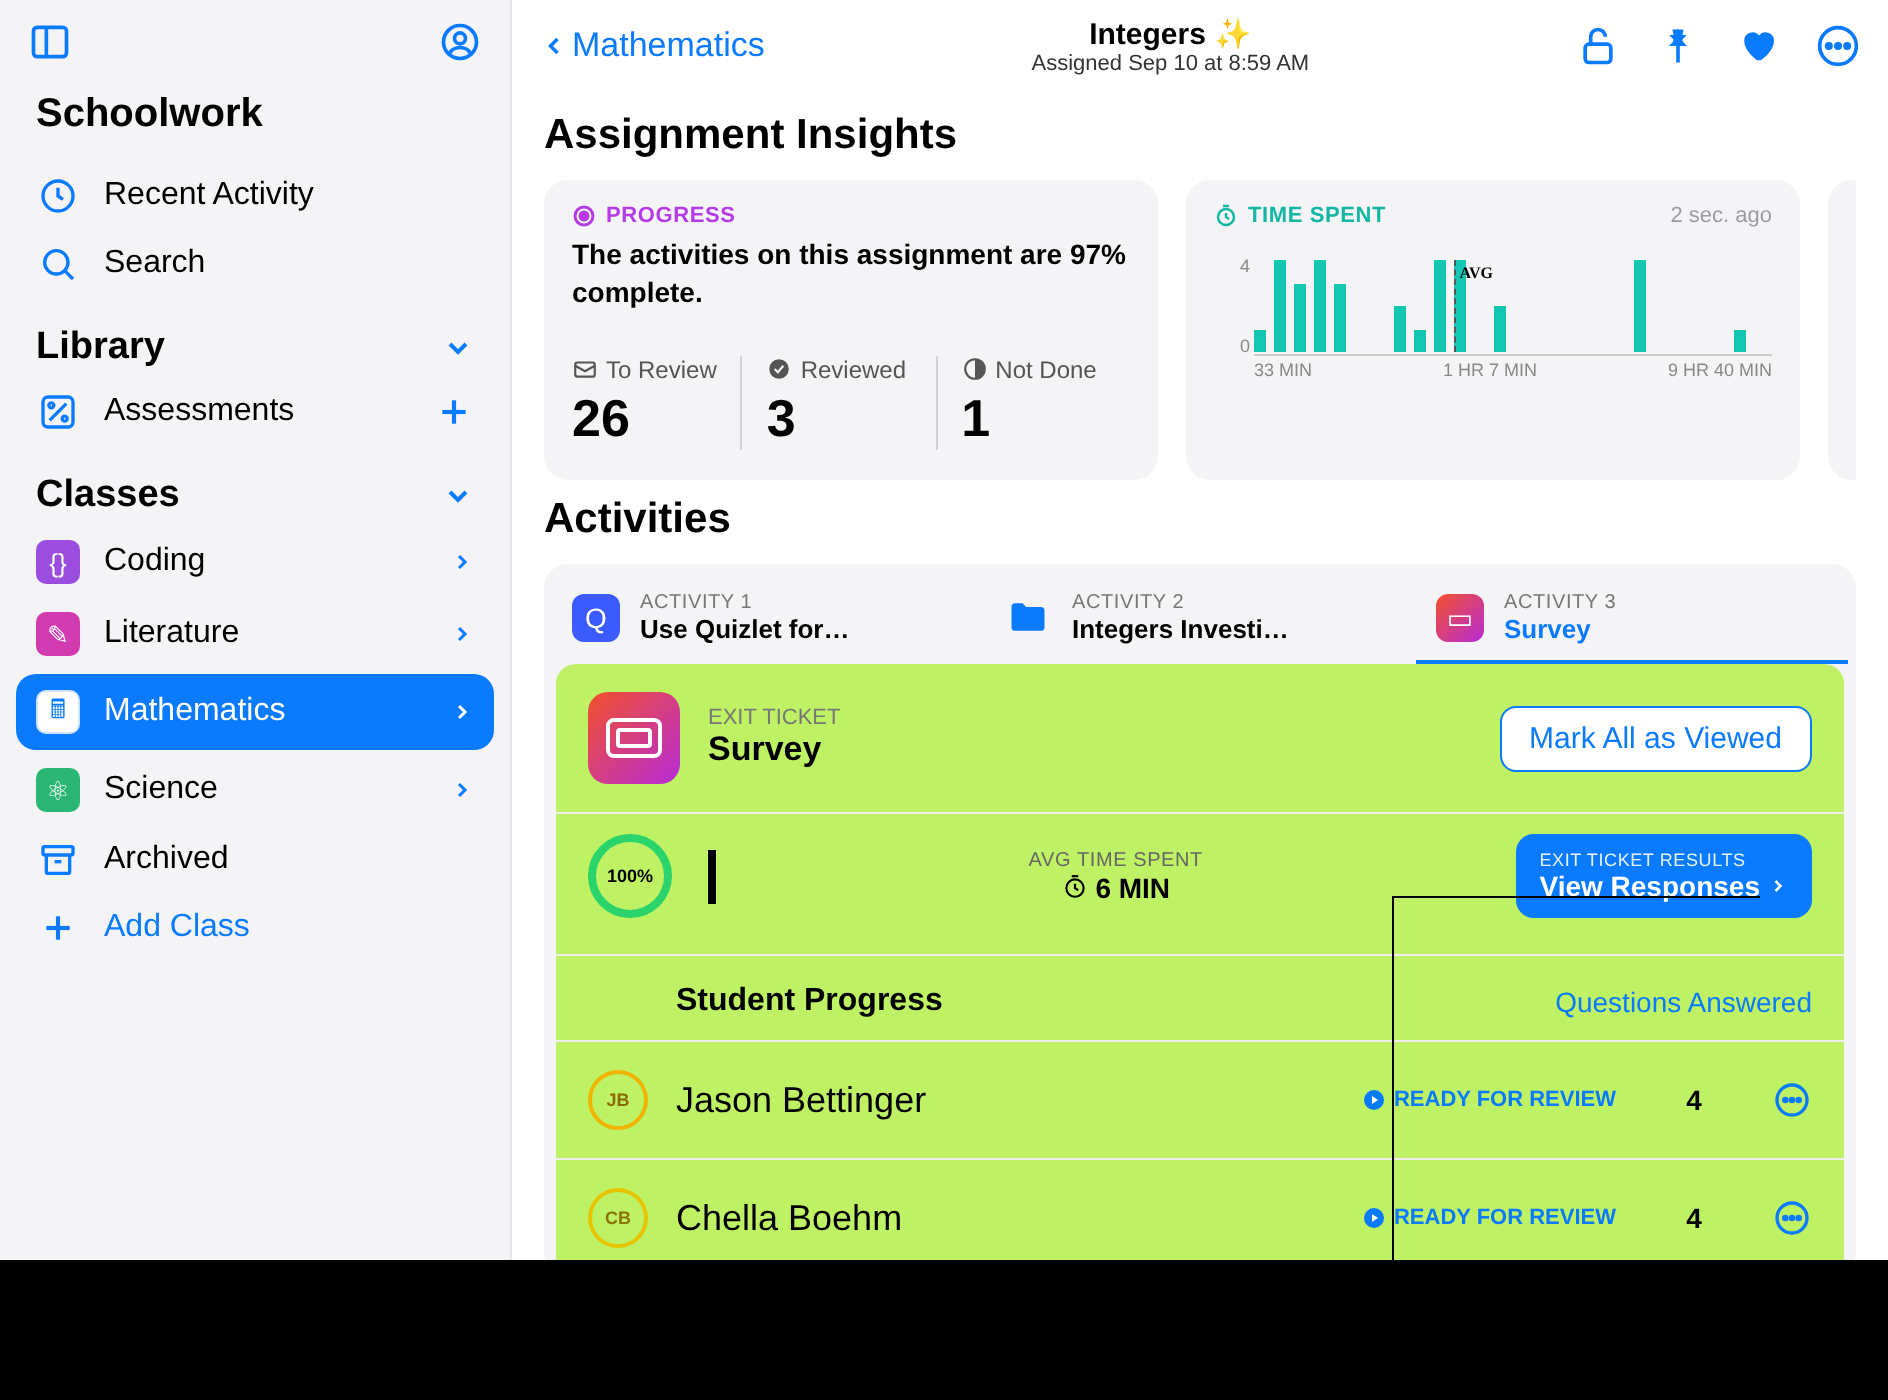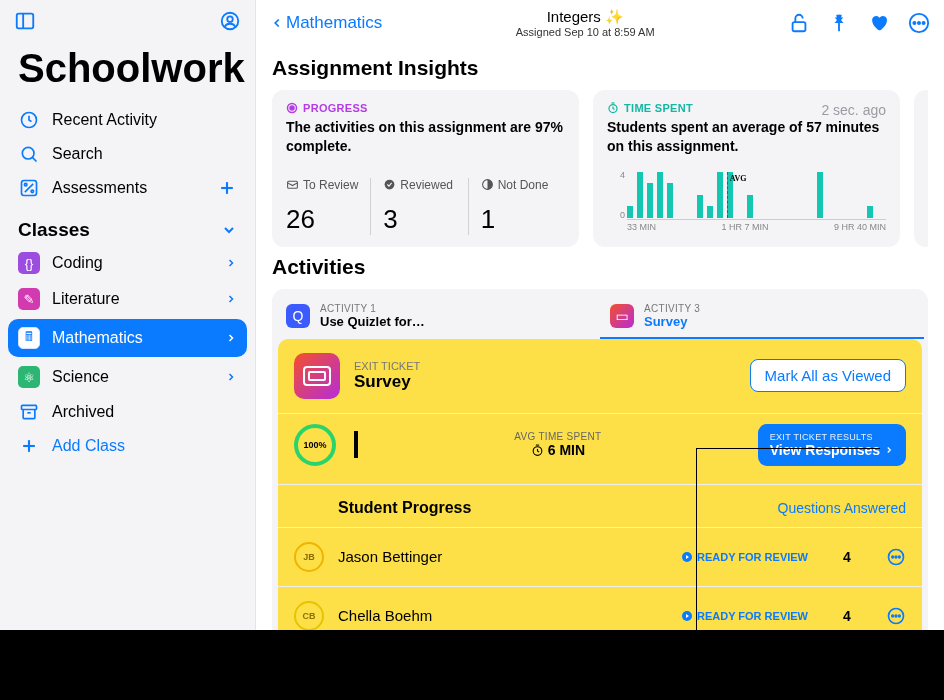--- a/index.html
+++ b/index.html
@@ -2,93 +2,93 @@
 <html><head>
 <meta charset="utf-8">
 <style>
   * { box-sizing: border-box; margin: 0; padding: 0; }
   body { font-family: -apple-system, BlinkMacSystemFont, "Helvetica Neue", sans-serif; background: #f4f4f7; width: 944px; height: 700px; overflow: hidden; position: relative; }
   .app { display: flex; height: 100%; }
   
   .sidebar { width: 256px; background: #f4f4f7; border-right: 1px solid rgba(0,0,0,0.06); display: flex; flex-direction: column; }
   .sidebar-top { display: flex; justify-content: space-between; padding: 10px 14px 4px; }
   .sidebar-top svg { width: 22px; height: 22px; }
-  .app-title { font-size: 40px; font-weight: 700; padding: 10px 18px 12px; }
+  .app-title { font-size: 20px; font-weight: 700; padding: 10px 18px 12px; }
   .side-item { display: flex; align-items: center; padding: 7px 18px; font-size: 16px; color: #000; cursor: pointer; gap: 12px; }
   .side-item .icon { width: 22px; display:flex; align-items:center; justify-content:center; color: #0a7aff; }
   .side-item .trailing { margin-left: auto; color: #0a7aff; font-weight: 300; }
   .side-header { display: flex; align-items: center; padding: 14px 18px 4px; font-size: 19px; font-weight: 700; }
   .side-header .trailing { margin-left: auto; color: #0a7aff; }
   .side-item.active { background: #0a7aff; color: #fff; border-radius: 10px; margin: 2px 8px; padding: 8px 10px; }
   .side-item.active .icon, .side-item.active .trailing { color: #fff; }
   .add-class { color: #0a7aff; }
   .class-icon { width: 22px; height: 22px; border-radius: 5px; display:flex; align-items:center; justify-content:center; font-size:13px; color:#fff; }
   
   .main { flex: 1; background: #fff; display: flex; flex-direction: column; overflow: hidden; }
   .topbar { display: flex; align-items: center; padding: 8px 14px 6px; }
   .back { color: #0a7aff; font-size: 17px; display:flex; align-items:center; gap:2px; cursor:pointer; }
   .title-center { flex:1; text-align:center; }
-  .title-center .t1 { font-size: 15px; font-weight: 400; }
+  .title-center .t1 { font-size: 15px; font-weight: 700; }
   .title-center .t2 { font-size: 11px; color: #333; }
   .top-actions { display:flex; gap:18px; align-items:center; color:#0a7aff; }
   .top-actions .ico { width:22px; height:22px; display:flex; align-items:center; justify-content:center; cursor:pointer; }
   .content { padding: 4px 16px 0; overflow:auto; flex:1; }
   h2.section { font-size: 21px; font-weight: 700; margin: 8px 0 10px; }
   
   .cards { display:flex; gap:14px; }
   .card { flex:1; background:#f4f4f7; border-radius:12px; padding:12px 14px; min-height: 150px; position:relative; }
   .card-label { font-size: 11px; font-weight: 700; letter-spacing: 0.3px; display:flex; align-items:center; gap:5px; }
   .card-label.purple { color: #b43be6; }
   .card-label.teal { color: #14b6a4; }
   .card-desc { font-size: 14px; font-weight: 600; margin-top: 4px; line-height:1.35; }
-  .card-ago { position:absolute; top:12px; right:14px; font-size:14px; color:#9b9ba2; }
+  .card-ago { position:absolute; top:12px; right:14px; font-size:11px; color:#9b9ba2; }
   .stats { display:flex; margin-top: 22px; }
   .stat { flex:1; border-left: 1px solid #d0d0d5; padding-left: 12px; }
   .stat:first-child { border-left:none; padding-left:0; }
   .stat-label { font-size: 12px; color:#555; display:flex; align-items:center; gap:4px; }
-  .stat-value { font-size: 26px; font-weight: 400; margin-top:12px; }
+  .stat-value { font-size: 26px; font-weight: 700; margin-top:2px; }
   .chart-area { margin-top: 16px; position: relative; height: 60px; }
   .chart-bars { position:absolute; left:20px; right:0; bottom:14px; top:0; display:flex; align-items:flex-end; gap:4px; }
   .chart-bars .bar { width:6px; background:#14c7b3; }
   .chart-axis { position:absolute; left:0; bottom:0; right:0; display:flex; justify-content:space-between; font-size:9px; color:#888; border-top:1px solid #ccc; padding-top:2px; margin-left:20px;}
   .chart-y { position:absolute; left:0; bottom:12px; top:-2px; width:18px; display:flex; flex-direction:column; justify-content:space-between; font-size:9px; color:#888; align-items:flex-end; }
   .avg-line { position:absolute; bottom:14px; top:0; border-left:1px dashed #555; }
   .avg-label { position:absolute; font-size:8px; font-weight:700; top:2px;font-family:Liberation Serif, serif; }
   .sliver { width: 14px; background:#f4f4f7; border-radius:12px 0 0 12px; }
   
   .activities { background:#f4f4f7; border-radius:12px; margin-top:10px; }
   .tabs { display:flex; padding: 6px 4px 0; }
   .tab { flex:1; display:flex; align-items:center; gap:10px; padding: 8px 10px; cursor:pointer; border-bottom: 2px solid transparent; }
   .tab.active { border-bottom-color:#0a7aff; }
   .tab-icon { width:24px; height:24px; border-radius:6px; display:flex; align-items:center; justify-content:center; color:#fff; font-size:14px; }
   .tab-txt .t1 { font-size:10px; color:#777; letter-spacing:0.3px; }
   .tab-txt .t2 { font-size:13px; font-weight:600; }
   .tab.active .t2 { color:#0a7aff; }
-  .activity-body { background:#fde047; margin: 0 6px 6px; border-radius:10px; }
+  .activity-body { background:#bef264; margin: 0 6px 6px; border-radius:10px; }
   .act-head { display:flex; align-items:center; padding: 14px 16px; gap:14px; }
   .act-icon { width:46px; height:46px; border-radius:10px; background:linear-gradient(135deg,#f2512a,#b82bd9); display:flex; align-items:center; justify-content:center; }
   .act-icon-inner { width:28px; height:20px; border:2px solid #fff; border-radius:4px; position:relative; }
   .act-icon-inner::after { content:''; position:absolute; inset:3px; border:2px solid #fff; border-radius:2px; }
   .act-title .t1 { font-size:11px; color:#777; }
   .act-title .t2 { font-size:17px; font-weight:600; }
   .btn-outline { margin-left:auto; border:1.5px solid #0a7aff; color:#0a7aff; background:#fff; padding:7px 14px; border-radius:8px; font-size:15px; font-weight:500; cursor:pointer; }
   .act-metrics { display:flex; align-items:center; padding: 10px 16px 18px; border-top:1px solid #eee; }
   .donut { width:42px; height:42px; border-radius:50%; border:4px solid #2bd36b; display:flex; align-items:center; justify-content:center; font-size:9px; font-weight:700; margin-right:18px; }
   .metric-center { flex:1; text-align:center; border-left:4px solid #000000; padding-left: 18px; margin-right:18px; }
   .metric-center .t1 { font-size:10px; color:#666; letter-spacing:0.3px; }
   .metric-center .t2 { font-size:14px; font-weight:700; display:flex; align-items:center; justify-content:center; gap:4px; }
   .btn-primary { background:#0a7aff; color:#fff; border:none; border-radius:9px; padding:8px 12px; cursor:pointer; text-align:left; }
   .btn-primary .t1 { font-size:9px; letter-spacing:0.3px; opacity:0.9; }
   .btn-primary .t2 { font-size:14px; font-weight:600; display:flex; align-items:center; gap:4px; }
   .sp-head { display:flex; padding: 14px 16px 10px; align-items:center; border-top:1px solid #eee; }
   .sp-head .t { font-size:16px; font-weight:700;margin-left:44px; }
   .sp-head .link { margin-left:auto; color:#0a7aff; font-size:14px; cursor:pointer; }
   .student-row { display:flex; align-items:center; padding: 14px 16px; gap:14px; border-top:1px solid #eee; }
   .avatar { width:30px; height:30px; border-radius:50%; border:2px solid; display:flex; align-items:center; justify-content:center; font-size:9px; font-weight:700; }
-  .student-name { font-size:15px; }
+  .student-name { font-size:18px; }
   .status-pill { margin-left:auto; color:#0a7aff; font-size:11px; font-weight:700; display:flex; align-items:center; gap:4px; }
   .answer-count { width:30px; text-align:center; font-size:14px; font-weight:600; margin: 0 10px; }
   .row-more { color:#0a7aff; cursor:pointer; }
   
   .anno-line { position:absolute; width:1px; background:#000; }
   .anno-line.h { height:1px; width:auto; }
   .bottom-black { position:absolute; left:0; right:0; bottom:0; height:70px; background:#000; }
   
   svg { display:block; }
 </style>
@@ -127,20 +127,28 @@
     <div class="side-item">
       <span class="icon">
           <svg width="20" height="20" viewBox="0 0 24 24" fill="none" stroke="#0a7aff" stroke-width="2">
             <circle cx="11" cy="11" r="7"></circle>
             <line x1="21" y1="21" x2="16" y2="16"></line>
           </svg>
         </span>
       <span>Search</span>
     </div>
 
+    <div class="side-header">
+      <span>Library</span>
+      <span class="trailing">
+          <svg width="16" height="16" viewBox="0 0 24 24" fill="none" stroke="#0a7aff" stroke-width="3">
+            <path d="M6 9l6 6 6-6"></path>
+          </svg>
+        </span>
+    </div>
     <div class="side-item">
       <span class="icon">
           <svg width="20" height="20" viewBox="0 0 24 24" fill="none" stroke="#0a7aff" stroke-width="2">
             <rect x="3" y="3" width="18" height="18" rx="3"></rect>
             <line x1="7" y1="17" x2="17" y2="7"></line>
             <circle cx="8" cy="8" r="1.5"></circle>
             <circle cx="16" cy="16" r="1.5"></circle>
           </svg>
         </span>
       <span>Assessments</span>
@@ -319,21 +327,20 @@
         <div class="card">
           <div class="card-ago">2 sec. ago</div>
           <div class="card-label teal">
             <svg width="12" height="12" viewBox="0 0 24 24" fill="none" stroke="#14b6a4" stroke-width="2.5">
                 <circle cx="12" cy="13" r="8"></circle>
                 <path d="M12 9v4l3 2"></path>
                 <line x1="9" y1="2" x2="15" y2="2"></line>
               </svg>
             <span>TIME SPENT</span>
           </div>
-          <div class="card-desc">Students spent an average of 57 minutes on this assignment.</div>
           <div class="chart-area">
             <div class="chart-y">
                 <span>4</span>
                 <span>0</span>
               </div>
             <div class="chart-bars" id="chart-bars">
                 <div class="bar" style="height: 25%;"></div>
                 <div class="bar" style="height: 100%;"></div>
                 <div class="bar" style="height: 75%;"></div>
                 <div class="bar" style="height: 100%;"></div>
@@ -373,20 +380,31 @@
 
       <h2 class="section">Activities</h2>
 
       <div class="activities">
         <div class="tabs">
           <div class="tab">
             <span class="tab-icon" style="background:#3b5bff">Q</span>
             <div class="tab-txt">
                 <div class="t1">ACTIVITY 1</div>
                 <div class="t2">Use Quizlet for…</div>
+              </div>
+          </div>
+          <div class="tab">
+            <span class="tab-icon" style="background:transparent;color:#0a7aff">
+                <svg width="22" height="22" viewBox="0 0 24 24" fill="#0a7aff">
+                  <path d="M3 6a2 2 0 012-2h4l2 2h8a2 2 0 012 2v9a2 2 0 01-2 2H5a2 2 0 01-2-2V6z"></path>
+                </svg>
+              </span>
+            <div class="tab-txt">
+                <div class="t1">ACTIVITY 2</div>
+                <div class="t2">Integers Investi…</div>
               </div>
           </div>
           <div class="tab active">
             <span class="tab-icon" style="background:linear-gradient(135deg,#f2512a,#b82bd9)">▭</span>
             <div class="tab-txt">
                 <div class="t1">ACTIVITY 3</div>
                 <div class="t2">Survey</div>
               </div>
           </div>
         </div>

